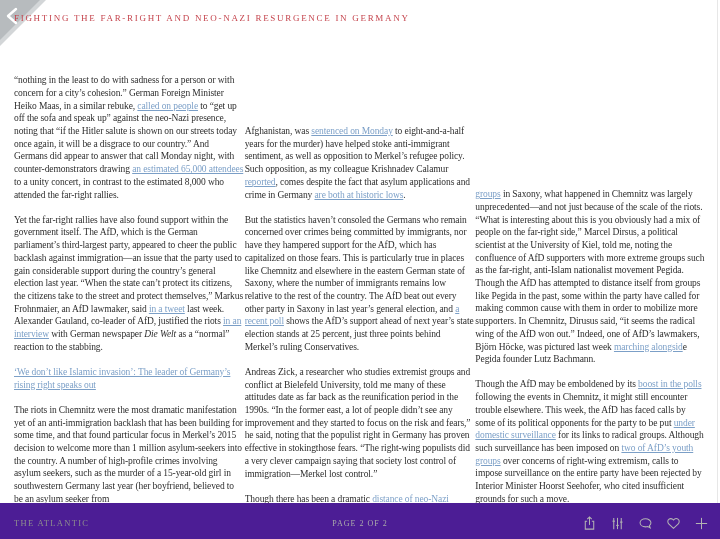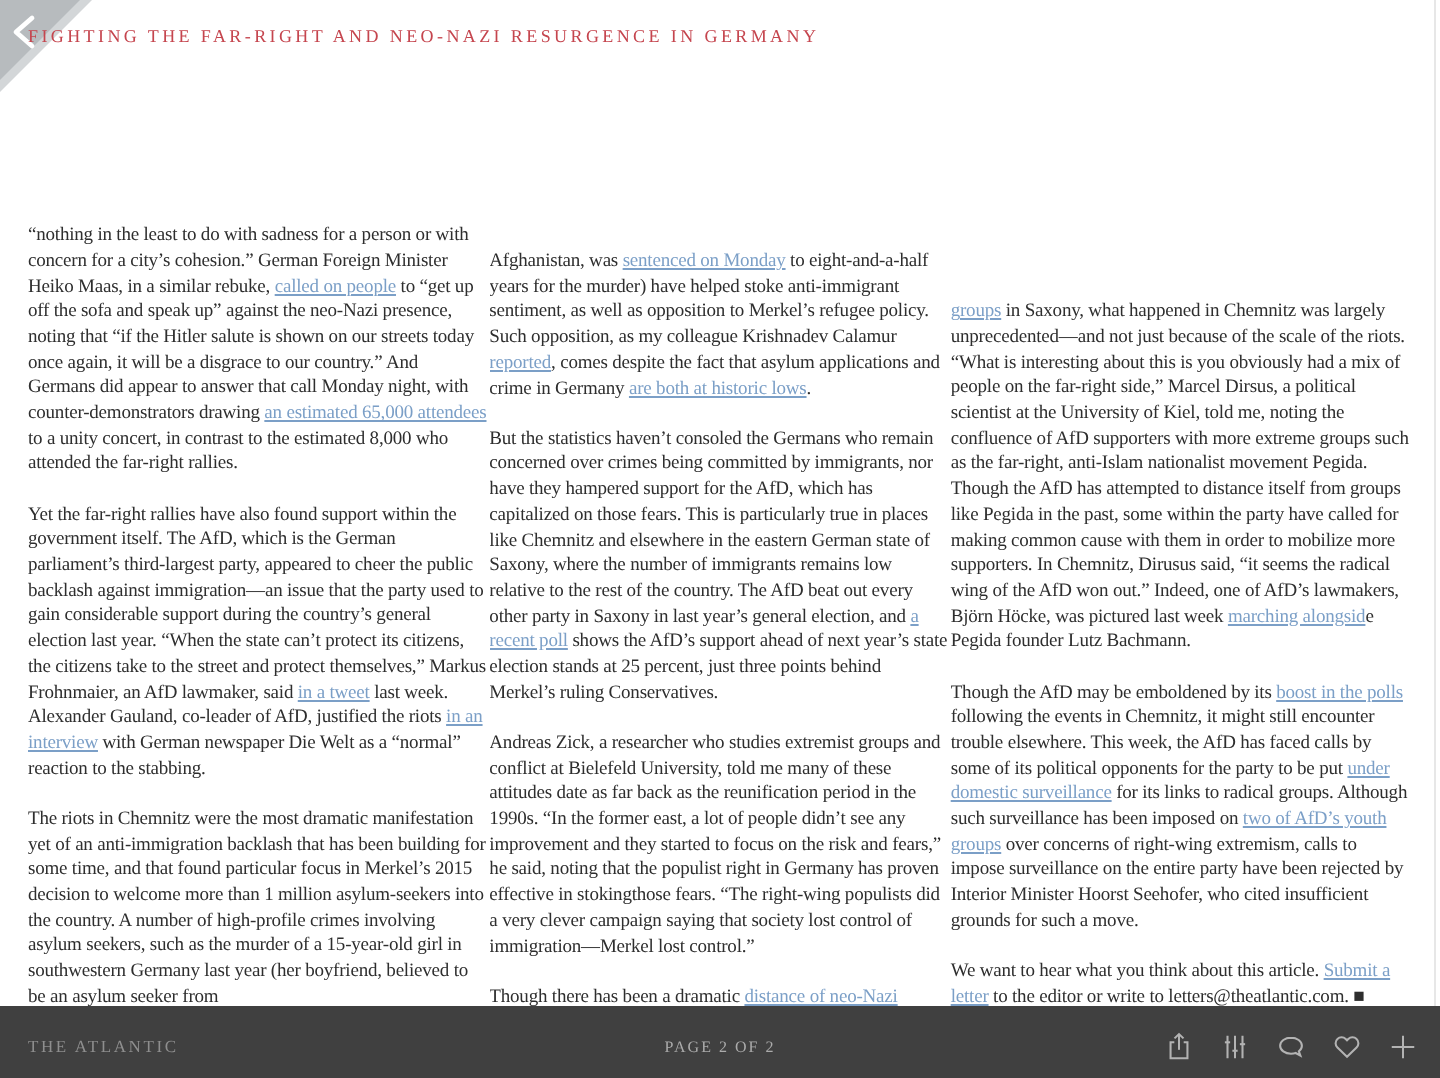--- a/index.html
+++ b/index.html
@@ -51,25 +51,25 @@
     flex:1 1 0; min-width:0;
     font-size:9.5px;
     line-height:12.7px;
     letter-spacing:-0.1px;
     color:#2e2e2e;
     overflow:hidden;
   }
   .col p.para { margin:0 0 12.5px 0; }
   .col .sec-heading { margin:0 0 12.5px 0; color:#7b9fc7; }
   .link { color:#7b9fc7; cursor:pointer;text-decoration:underline; }
-  .run-italic { }
+  .run-italic { font-style:italic; }
 
   .footer {
     position:absolute; left:0; right:0; bottom:0; height:36px;
-    background:#404040;
+    background:#4c1d95;
   }
   .brand {
     position:absolute; left:14px; bottom:11px;
     font-size:8.5px; letter-spacing:1.3px;
     color:#8e8e8e; white-space:nowrap;
   }
   .page-label {
     position:absolute; left:50%; transform:translateX(-50%); bottom:11px;
     font-size:8px; letter-spacing:1px;
     color:#ababab; white-space:nowrap;
@@ -97,32 +97,32 @@
     <polyline points="13,4 5,11 13,18" stroke="#ffffff" stroke-width="2.4" fill="none" stroke-linecap="round" stroke-linejoin="round"></polyline>
   </svg>
 </div>
 
 <div class="header-title">FIGHTING THE FAR-RIGHT AND NEO-NAZI RESURGENCE IN GERMANY</div>
 
 <div class="columns" id="columns">
     <div class="col">
       <p class="para"><span>“nothing in the least to do with sadness for a person or with concern for a city’s cohesion.” German Foreign Minister Heiko Maas, in a similar rebuke, </span><span class="link">called on people</span><span> to “get up off the sofa and speak up” against the neo-Nazi presence, noting that “if the Hitler salute is shown on our streets today once again, it will be a disgrace to our country.” And Germans did appear to answer that call Monday night, with counter-demonstrators drawing </span><span class="link">an estimated 65,000 attendees</span><span> to a unity concert, in contrast to the estimated 8,000 who attended the far-right rallies.</span></p>
       <p class="para"><span>Yet the far-right rallies have also found support within the government itself. The AfD, which is the German parliament’s third-largest party, appeared to cheer the public backlash against immigration—an issue that the party used to gain considerable support during the country’s general election last year. “When the state can’t protect its citizens, the citizens take to the street and protect themselves,” Markus Frohnmaier, an AfD lawmaker, said </span><span class="link">in a tweet</span><span> last week. Alexander Gauland, co-leader of AfD, justified the riots </span><span class="link">in an interview</span><span> with German newspaper </span><span class="run-italic">Die Welt</span><span> as a “normal” reaction to the stabbing.</span></p>
+      <div class="sec-heading"><span class="link">‘We don’t like Islamic invasion’: The leader of Germany’s rising right speaks out</span></div>
       <p class="para"><span>The riots in Chemnitz were the most dramatic manifestation yet of an anti-immigration backlash that has been building for some time, and that found particular focus in Merkel’s 2015 decision to welcome more than 1 million asylum-seekers into the country. A number of high-profile crimes involving asylum seekers, such as the murder of a 15-year-old girl in southwestern Germany last year (her boyfriend, believed to be an asylum seeker from</span></p>
     </div>
     <div class="col">
       <p class="para"><span>Afghanistan, was </span><span class="link">sentenced on Monday</span><span> to eight-and-a-half years for the murder) have helped stoke anti-immigrant sentiment, as well as opposition to Merkel’s refugee policy. Such opposition, as my colleague Krishnadev Calamur </span><span class="link">reported</span><span>, comes despite the fact that asylum applications and crime in Germany </span><span class="link">are both at historic lows</span><span>.</span></p>
       <p class="para"><span>But the statistics haven’t consoled the Germans who remain concerned over crimes being committed by immigrants, nor have they hampered support for the AfD, which has capitalized on those fears. This is particularly true in places like Chemnitz and elsewhere in the eastern German state of Saxony, where the number of immigrants remains low relative to the rest of the country. The AfD beat out every other party in Saxony in last year’s general election, and </span><span class="link">a recent poll</span><span> shows the AfD’s support ahead of next year’s state election stands at 25 percent, just three points behind Merkel’s ruling Conservatives.</span></p>
       <p class="para"><span>Andreas Zick, a researcher who studies extremist groups and conflict at Bielefeld University, told me many of these attitudes date as far back as the reunification period in the 1990s. “In the former east, a lot of people didn’t see any improvement and they started to focus on the risk and fears,” he said, noting that the populist right in Germany has proven effective in stokingthose fears. “The right-wing populists did a very clever campaign saying that society lost control of immigration—Merkel lost control.”</span></p>
       <p class="para"><span>Though there has been a dramatic </span><span class="link">distance of neo-Nazi</span></p>
     </div>
     <div class="col">
       <p class="para"><span class="link">groups</span><span> in Saxony, what happened in Chemnitz was largely unprecedented—and not just because of the scale of the riots. “What is interesting about this is you obviously had a mix of people on the far-right side,” Marcel Dirsus, a political scientist at the University of Kiel, told me, noting the confluence of AfD supporters with more extreme groups such as the far-right, anti-Islam nationalist movement Pegida. Though the AfD has attempted to distance itself from groups like Pegida in the past, some within the party have called for making common cause with them in order to mobilize more supporters. In Chemnitz, Dirusus said, “it seems the radical wing of the AfD won out.” Indeed, one of AfD’s lawmakers, Björn Höcke, was pictured last week </span><span class="link">marching alongsid</span><span>e Pegida founder Lutz Bachmann.</span></p>
       <p class="para"><span>Though the AfD may be emboldened by its </span><span class="link">boost in the polls</span><span> following the events in Chemnitz, it might still encounter trouble elsewhere. This week, the AfD has faced calls by some of its political opponents for the party to be put </span><span class="link">under domestic surveillance</span><span> for its links to radical groups. Although such surveillance has been imposed on </span><span class="link">two of AfD’s youth groups</span><span> over concerns of right-wing extremism, calls to impose surveillance on the entire party have been rejected by Interior Minister Hoorst Seehofer, who cited insufficient grounds for such a move.</span></p>
-      <p class="para"><span>We want to hear what you think about this article. </span><span class="link">Submit a letter</span><span> to the editor or write to letters@theatlantic.com. ■</span></p>
     </div>
   </div>
 
 <div class="footer">
   <div class="brand">THE ATLANTIC</div>
   <div class="page-label">PAGE 2 OF 2</div>
   <div class="footer-icons">
     <span class="ic">
       <svg width="15" height="15" viewBox="0 0 16 16">
         <path d="M5.5 5.5 H3.5 V14 H12.5 V5.5 H10.5"></path>

